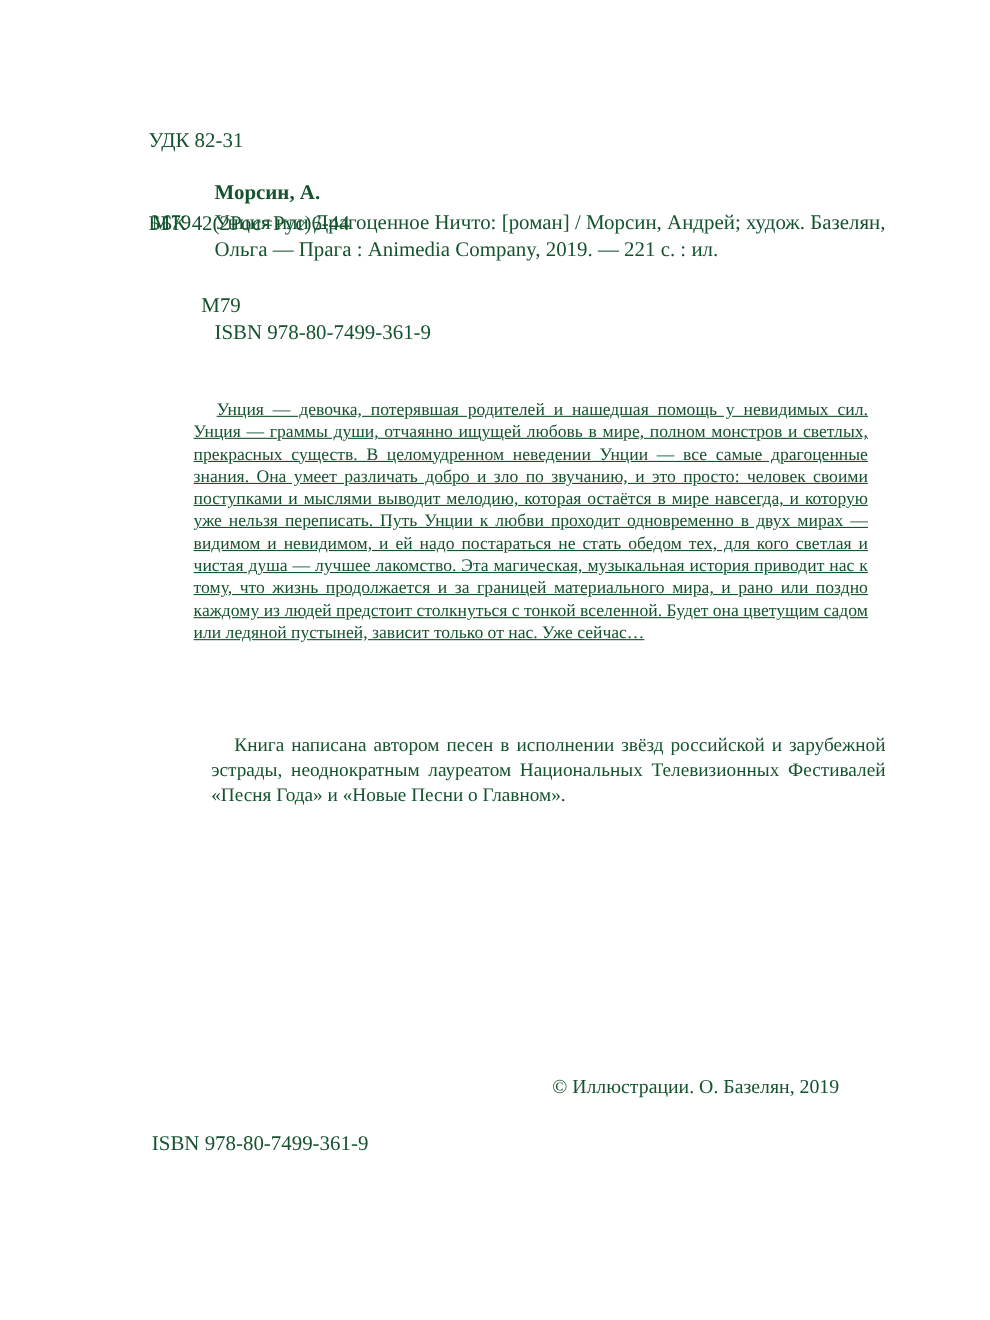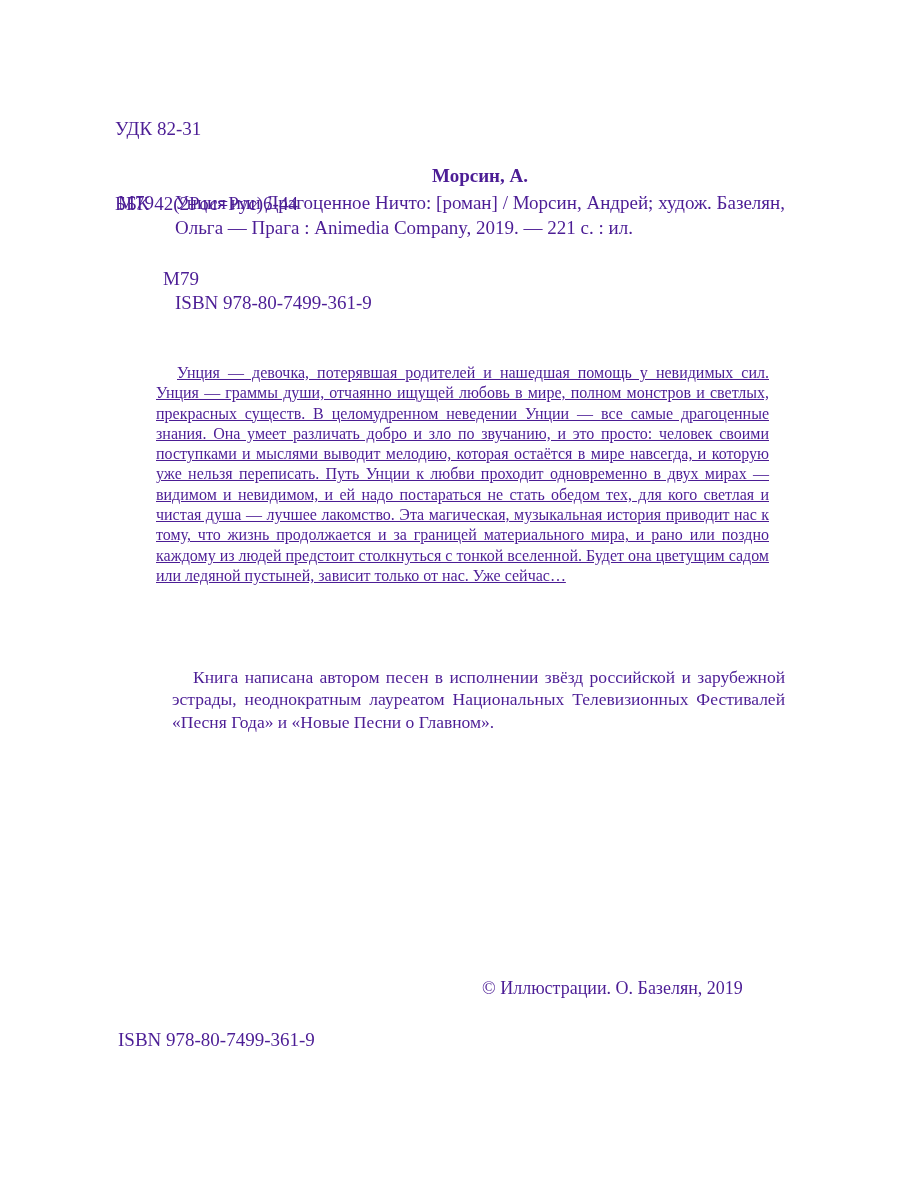--- a/index.html
+++ b/index.html
@@ -5,23 +5,24 @@
   html, body {
     margin: 0;
     padding: 0;
     background: #ffffff;
   }
   .page {
     position: relative;
     width: 859px;
     height: 1200px;
     background: #ffffff;
-    color: #4c1d95;
+    color: #14532d;
     font-family: "Liberation Serif", "DejaVu Serif", serif;
     overflow: hidden;
+    margin-left: 20px;
   }
 
   
   .codes-block {
     position: absolute;
     left: 115px;
     top: 66px;
     font-size: 19px;
     line-height: 25px;
     white-space: pre;
@@ -35,21 +36,20 @@
     left: 118px;
     top: 163px;
     width: 667px;
     font-size: 19px;
     line-height: 25px;
   }
   .card-author {
     font-weight: bold;
     padding-left: 57px;
     margin: 0 0 2px 0;
-    text-align: center;
   }
   .card-entry {
     position: relative;
     padding-left: 57px;
     text-align: justify;
   }
   .card-entry .entry-code {
     position: absolute;
     left: 0;
     top: 0;

